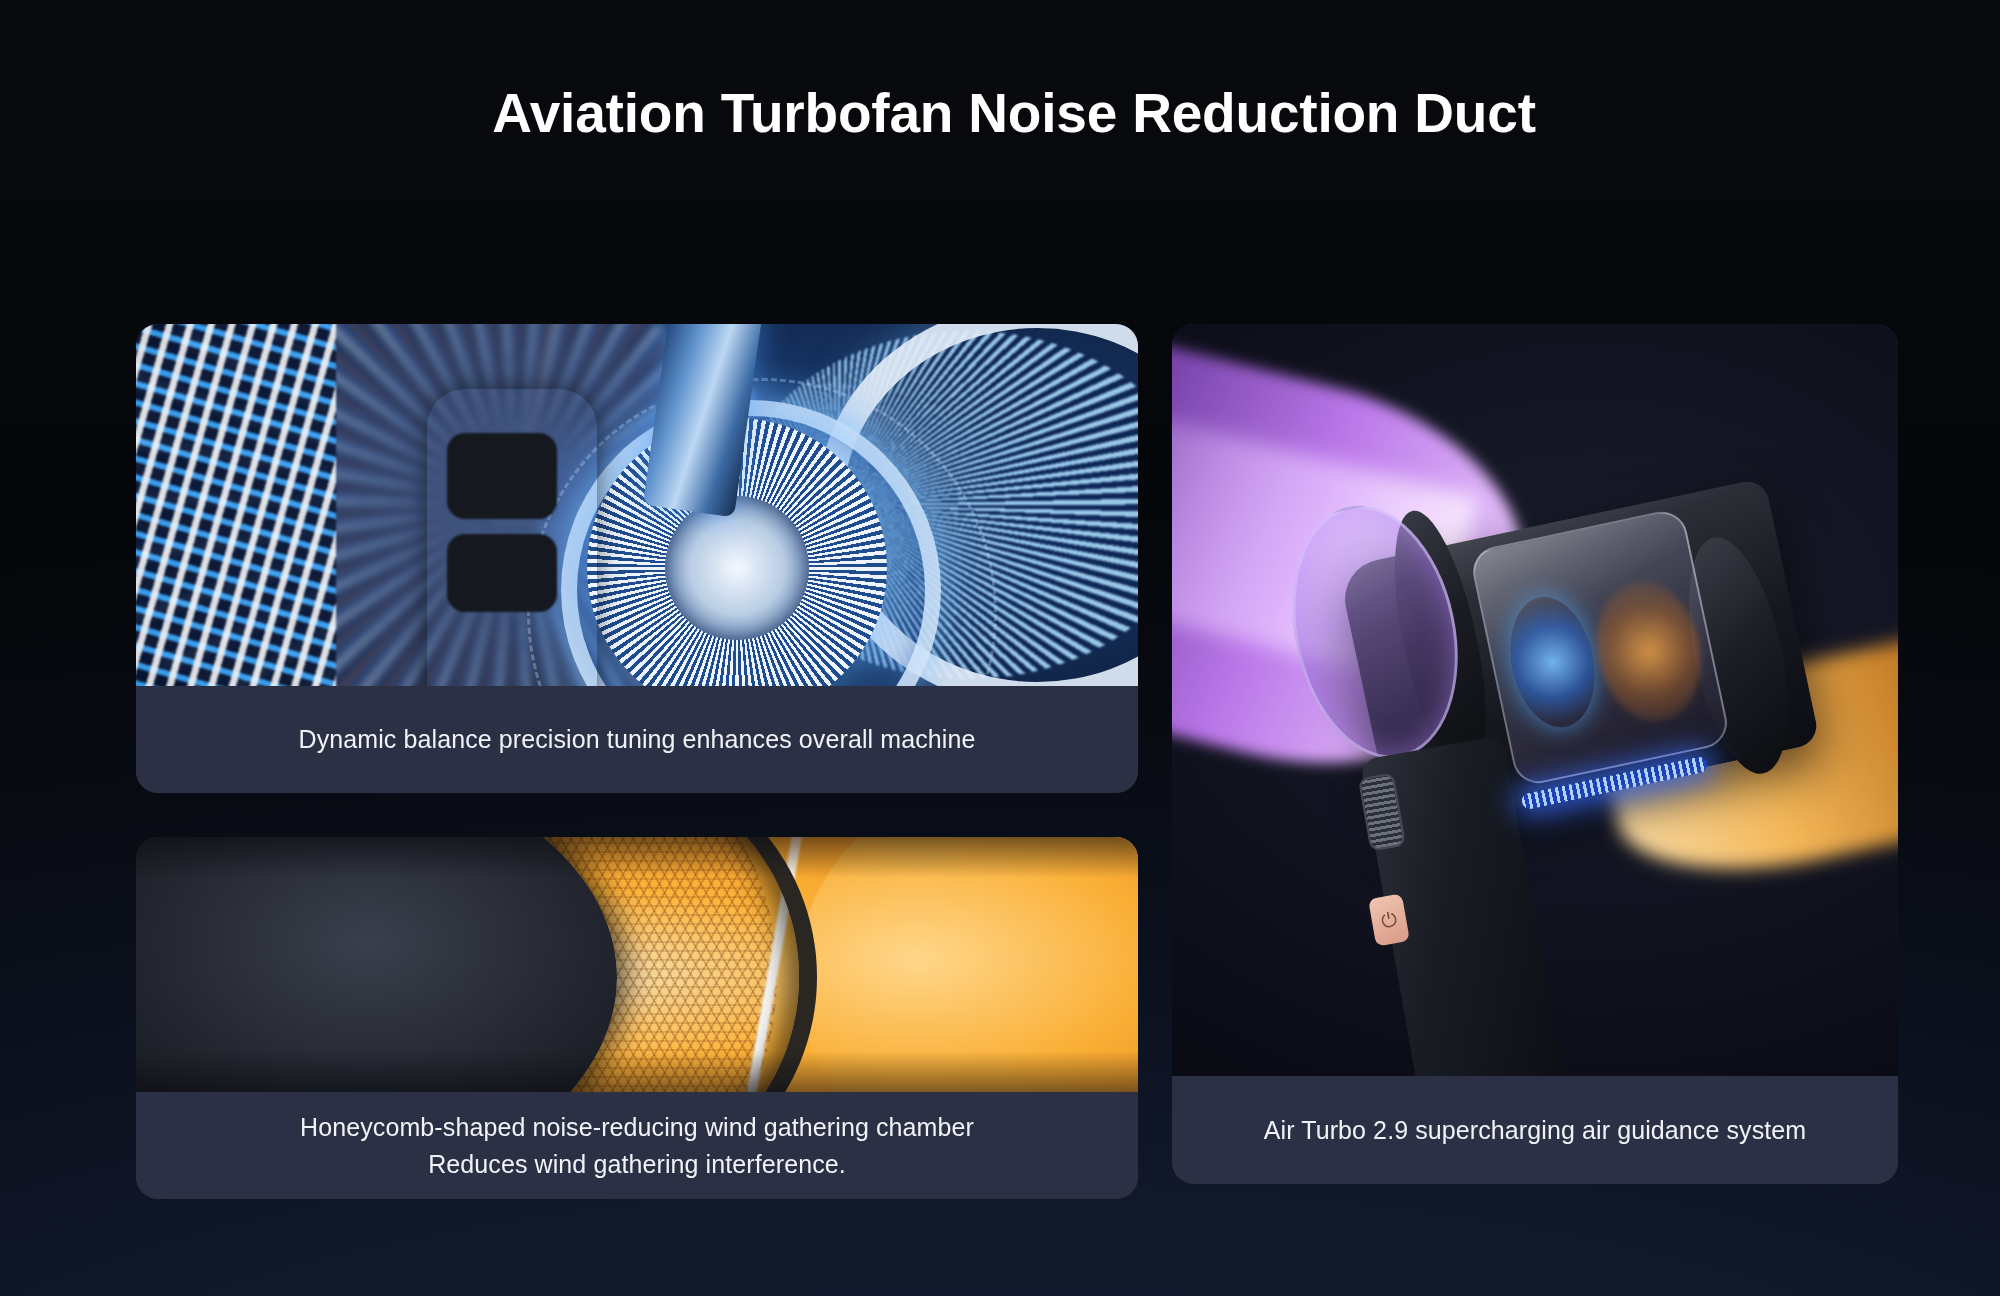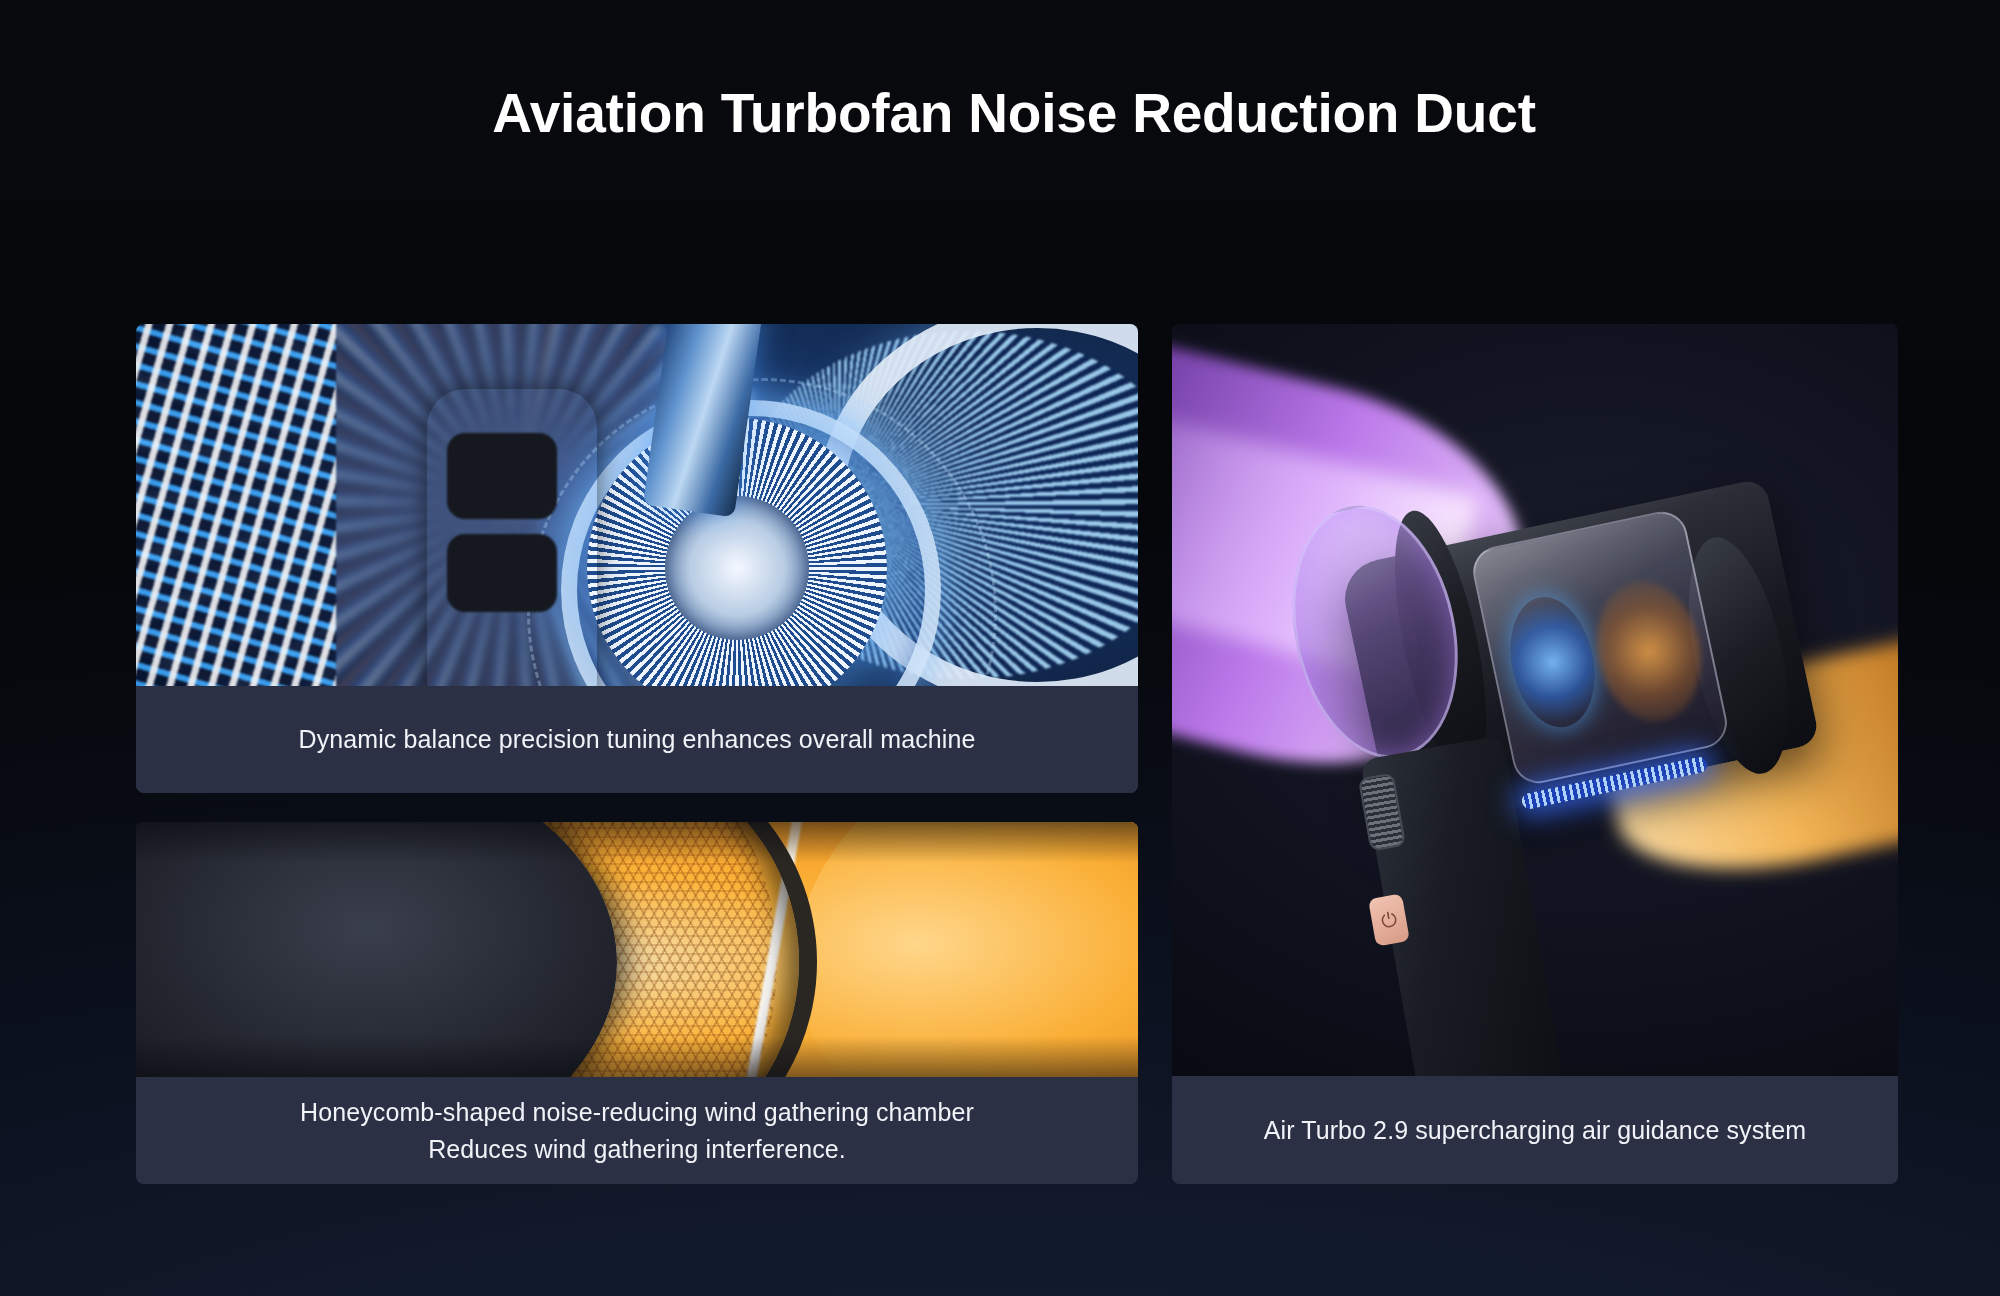--- a/index.html
+++ b/index.html
@@ -38,21 +38,21 @@
   #cards{
     position:absolute;
     left:136px; top:324px;
     width:1762px; height:860px;
   }
   .col-left{ position:absolute; left:0; top:0; width:1002px; }
   .col-right{ position:absolute; left:1036px; top:0; width:726px; height:860px; }
 
   .card{
     position:relative;
-    border-radius:8px;
+    border-radius:22px;
     overflow:hidden;
     background:#2b3044;
   }
   .card-photo{ position:relative; width:100%; overflow:hidden; }
   .card-caption{
     background:#2b3044;
     color:#f1f3f8;
     text-align:center;
     font-size:25px;
     line-height:1.48;
@@ -60,21 +60,21 @@
     display:flex; flex-direction:column; justify-content:center; align-items:center;
   }
   .card-caption .cl{ display:block; white-space:nowrap; }
 
   
   #card-fan{ width:1002px; height:469px; }
   #card-fan .card-photo{ height:362px; }
   #card-fan .card-caption{ height:107px; }
 
   
-  #card-honeycomb{ width:1002px; height:362px; margin-top:29px; }
+  #card-honeycomb{ width:1002px; height:362px; margin-top:44px; }
   #card-honeycomb .card-photo{ height:255px; }
   #card-honeycomb .card-caption{ height:107px; }
 
   
   #card-airturbo{ width:726px; height:860px; }
   #card-airturbo .card-photo{ height:752px; background:#121420; }
   #card-airturbo .card-caption{ height:108px; }
 
   
   .art{ position:absolute; inset:0; }

